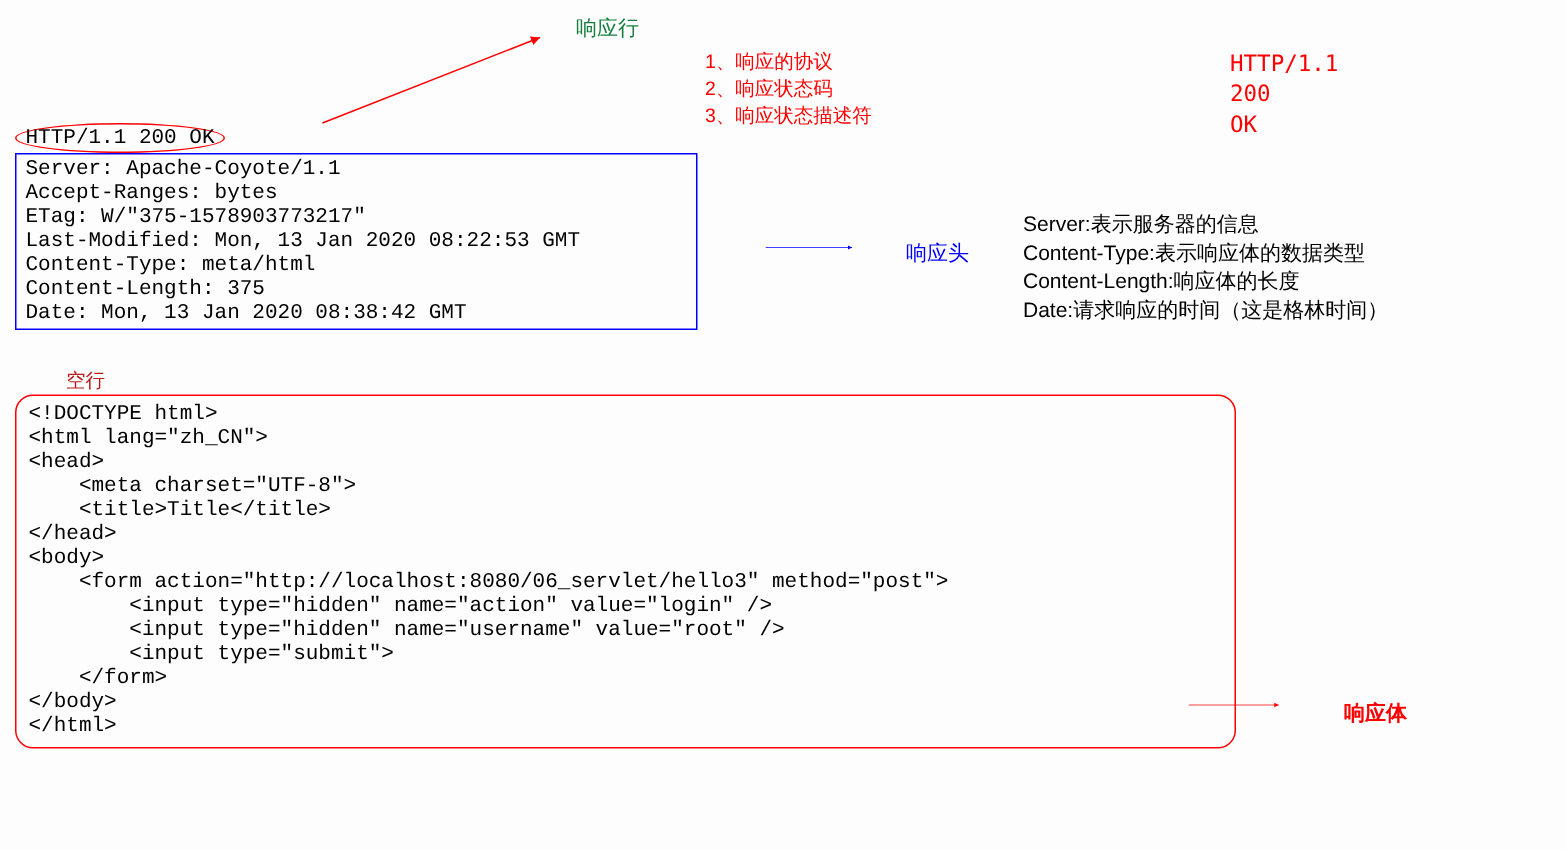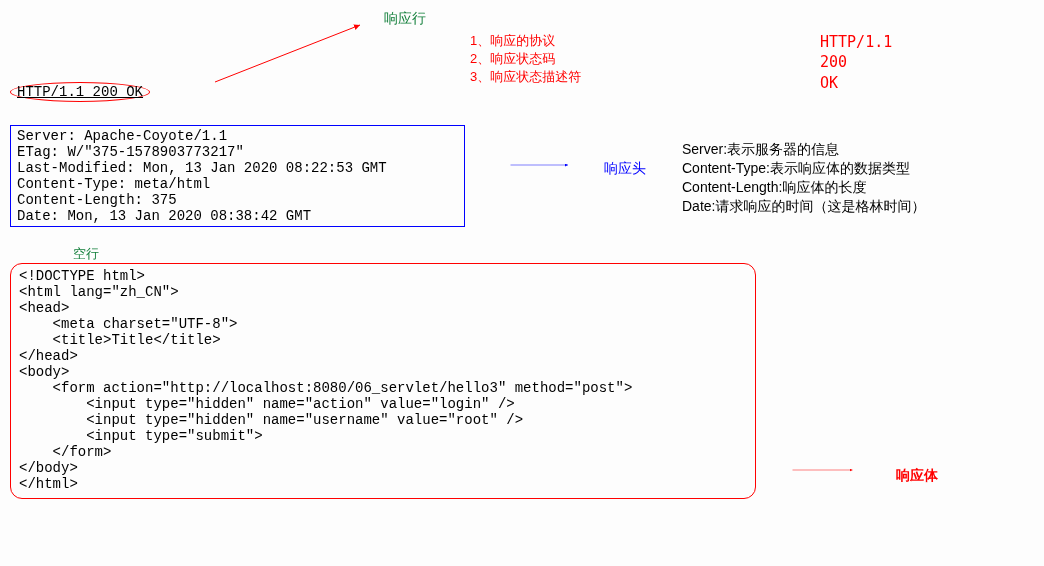--- a/index.html
+++ b/index.html
@@ -13,45 +13,42 @@
       padding: 10px;
     }
     .status-line-box {
       position: absolute;
       left: 10px;
       top: 82px;
       border: 1px solid red;
       border-radius: 50%/50%;
       padding: 1px 6px;
       display: inline-block;
-      text-decoration: underline;
     }
     .headers-box {
       position: absolute;
       left: 10px;
       top: 102px;
       width: 455px;
       border: 1px solid blue;
       padding: 2px 6px;
-      margin-top: 23px;
     }
     .empty-line-label {
       position: absolute;
       left: 44px;
       top: 245px;
-      color: #15803d;
+      color: #b91c1c;
       font-family: sans-serif;
       font-size: 13px;
-      margin-left: 29px;
     }
     .body-box {
       position: absolute;
       left: 10px;
       top: 263px;
-      width: 746px;
+      width: 814px;
       border: 1px solid red;
       border-radius: 12px;
       padding: 4px 8px 6px 8px;
     }
     .label-top {
       position: absolute;
       left: 384px;
       top: 10px;
       color: #15803d;
       font-family: sans-serif;
@@ -150,20 +147,21 @@
   <div class="code-line">200</div>
   <div class="code-line">OK</div>
 </div>
 
 <div class="status-line-box">
   <span class="code-line">HTTP/1.1 200 OK</span>
 </div>
 
 <div class="headers-box">
   <div class="code-line">Server: Apache-Coyote/1.1</div>
+  <div class="code-line">Accept-Ranges: bytes</div>
   <div class="code-line">ETag: W/"375-1578903773217"</div>
   <div class="code-line">Last-Modified: Mon, 13 Jan 2020 08:22:53 GMT</div>
   <div class="code-line">Content-Type: meta/html</div>
   <div class="code-line">Content-Length: 375</div>
   <div class="code-line">Date: Mon, 13 Jan 2020 08:38:42 GMT</div>
 </div>
 
 <svg class="arrow2" viewBox="0 0 130 20">
   <defs>
       <marker id="ah2" markerWidth="8" markerHeight="8" refX="6" refY="3" orient="auto">

